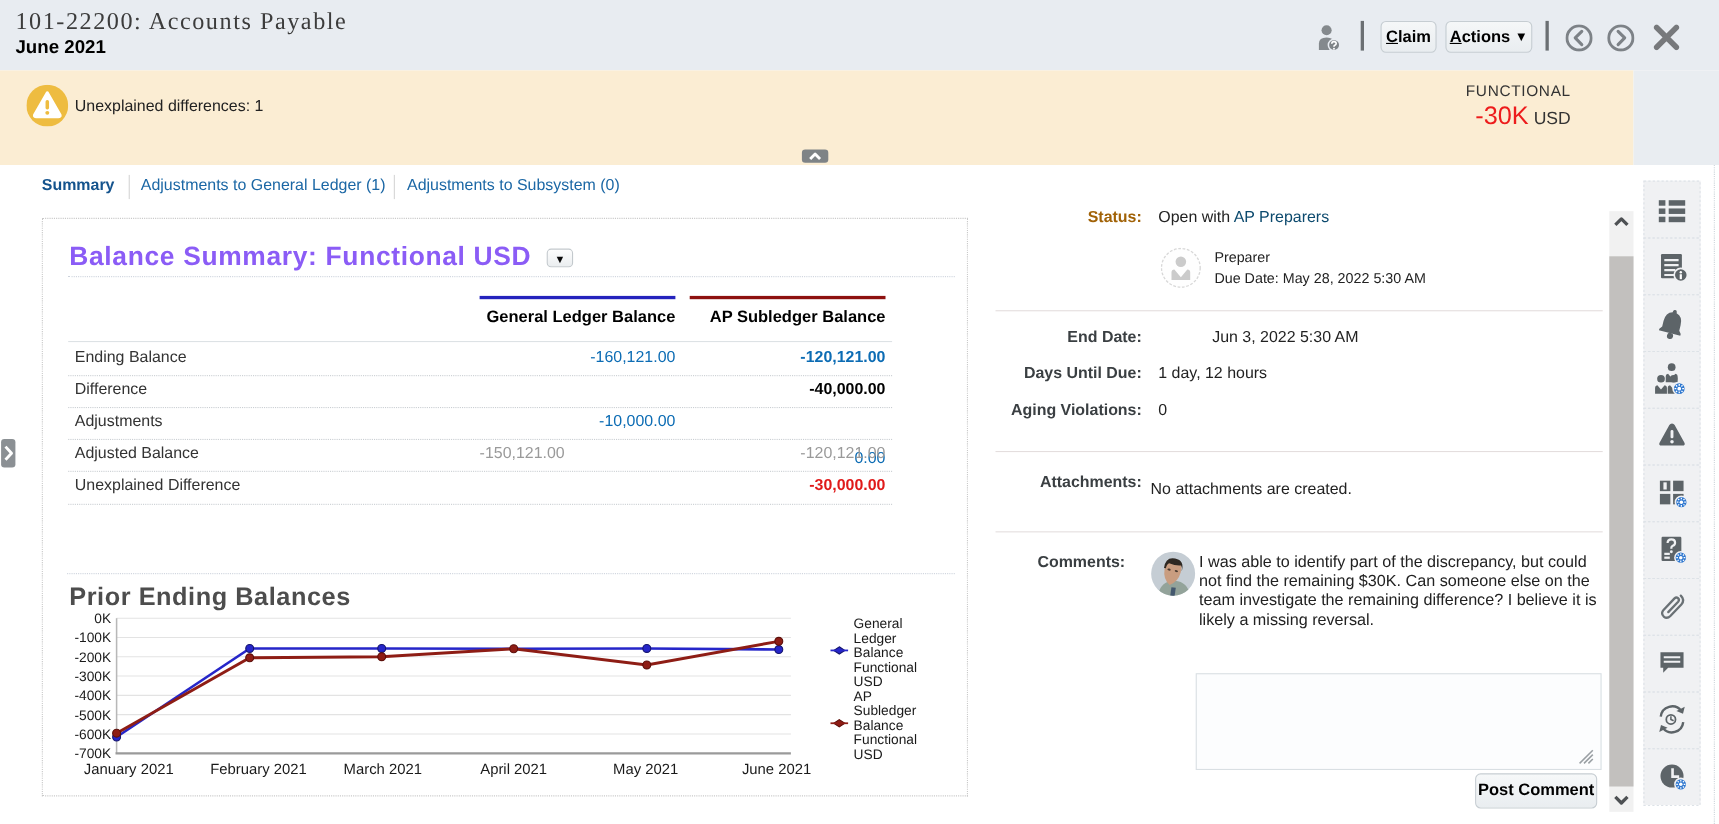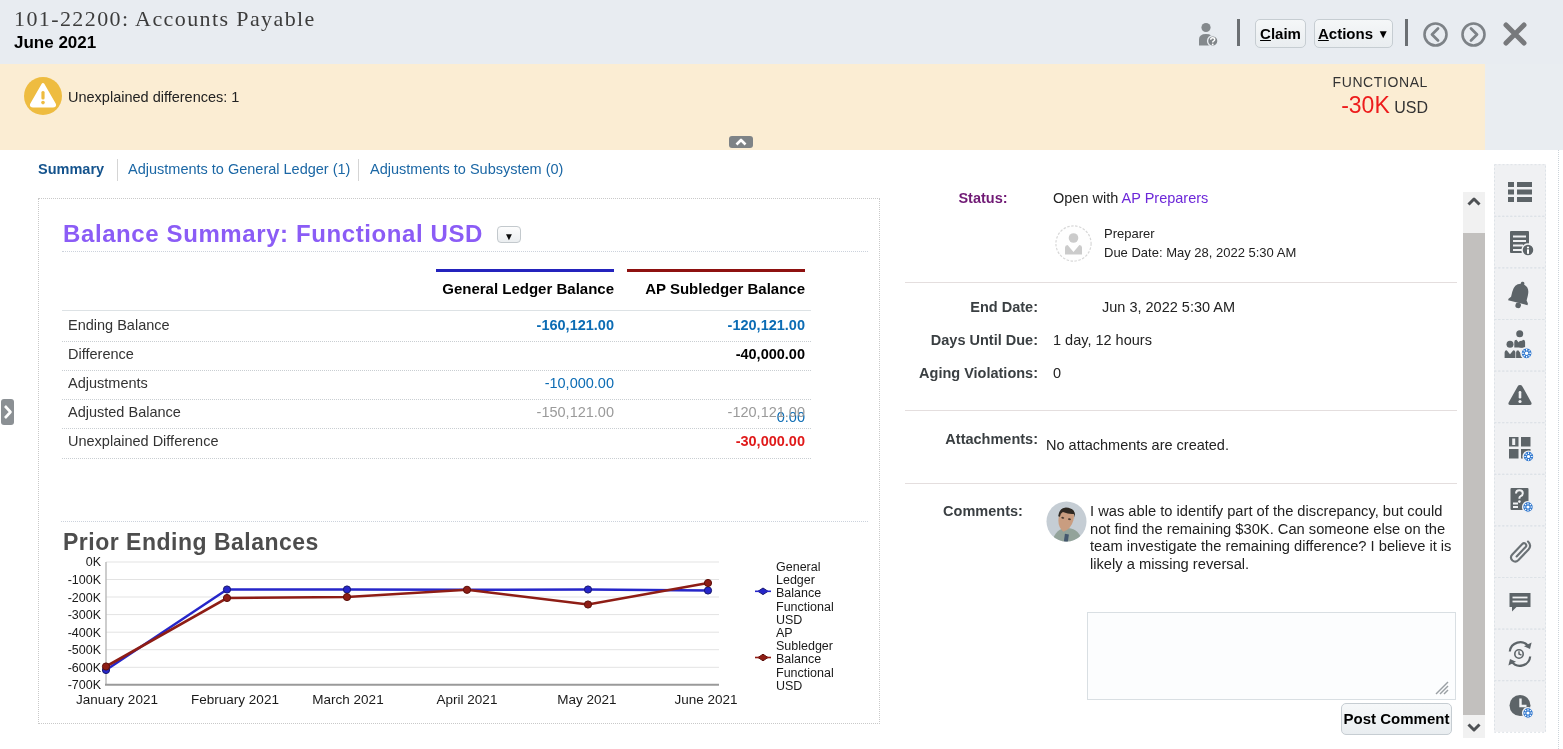--- a/index.html
+++ b/index.html
@@ -72,32 +72,32 @@
 <div class="abs" style="left:497px;top:226px;width:24px;height:17px;background:linear-gradient(#fdfdfd,#ebeef0);border:1px solid #c3c9cd;border-radius:4px;text-align:center;line-height:15px;"><span style="font-size:10px;color:#0a0a0a;">▼</span></div>
 <div class="abs" style="left:62px;top:251px;width:806px;height:1px;border-top:1px dotted #ccd2dc;"></div>
 
 <div class="abs" style="left:436px;top:269px;width:178px;height:3px;background:#2423bd;"></div>
 <div class="abs" style="left:627px;top:269px;width:178px;height:3px;background:#8e1110;"></div>
 <div class="abs" style="left:436px;top:280px;width:178px;text-align:right;font-size:15px;font-weight:bold;color:#000;">General Ledger Balance</div>
 <div class="abs" style="left:627px;top:280px;width:178px;text-align:right;font-size:15px;font-weight:bold;color:#000;">AP Subledger Balance</div>
 
 <div class="abs" style="left:62px;top:310px;width:749px;height:1px;background:#dde2e5;"></div>
 <div class="abs row" style="left:68px;top:317px;font-size:14.5px;color:#333;">Ending Balance</div>
-<div class="abs" style="left:436px;top:317px;width:178px;text-align:right;font-size:14.5px;font-weight:bold;color:#0c6cb4;">-160,121.00</div>
+<div class="abs" style="left:436px;top:317px;width:178px;text-align:right;font-size:14.5px;font-weight:normal;color:#0c6cb4;">-160,121.00</div>
 <div class="abs" style="left:627px;top:317px;width:178px;text-align:right;font-size:14.5px;font-weight:bold;color:#0c6cb4;">-120,121.00</div>
 <div class="abs" style="left:62px;top:341px;width:749px;height:1px;border-top:1px dotted #c9ced2;"></div>
 <div class="abs row" style="left:68px;top:346px;font-size:14.5px;color:#333;">Difference</div>
 <div class="abs" style="left:627px;top:346px;width:178px;text-align:right;font-size:14.5px;font-weight:bold;color:#000;">-40,000.00</div>
 <div class="abs" style="left:62px;top:370px;width:749px;height:1px;border-top:1px dotted #c9ced2;"></div>
 <div class="abs row" style="left:68px;top:375px;font-size:14.5px;color:#333;">Adjustments</div>
 <div class="abs" style="left:436px;top:375px;width:178px;text-align:right;font-size:14.5px;color:#0c6cb4;">-10,000.00</div>
 <div class="abs" style="left:627px;top:375px;width:178px;text-align:right;font-size:14.5px;color:#0c6cb4;margin-top:34px;">0.00</div>
 <div class="abs" style="left:62px;top:399px;width:749px;height:1px;border-top:1px dotted #c9ced2;"></div>
 <div class="abs row" style="left:68px;top:404px;font-size:14.5px;color:#333;">Adjusted Balance</div>
-<div class="abs" style="left:436px;top:404px;width:178px;text-align:right;font-size:14.5px;color:#9a9a9a;">-150,121.00</div>
+<div class="abs" style="left:436px;top:404px;width:178px;font-size:14.5px;color:#9a9a9a;">-150,121.00</div>
 <div class="abs" style="left:627px;top:404px;width:178px;text-align:right;font-size:14.5px;color:#9a9a9a;">-120,121.00</div>
 <div class="abs" style="left:62px;top:428px;width:749px;height:1px;border-top:1px dotted #c9ced2;"></div>
 <div class="abs row" style="left:68px;top:433px;font-size:14.5px;color:#333;">Unexplained Difference</div>
 <div class="abs" style="left:627px;top:433px;width:178px;text-align:right;font-size:14.5px;font-weight:bold;color:#e01a1a;">-30,000.00</div>
 <div class="abs" style="left:62px;top:458px;width:749px;height:1px;border-top:1px dotted #c9ced2;"></div>
 
 <div class="abs" style="left:61px;top:521px;width:807px;height:1px;border-top:1px dotted #ccd2dc;"></div>
 <div class="abs" style="left:63px;top:529px;font-size:23px;letter-spacing:0.5px;font-weight:bold;color:#4d4d4d;">Prior Ending Balances</div>
 <svg id="chart" class="abs" style="left:0;top:0;" width="880" height="749" viewBox="0 0 880 749">
 
@@ -162,22 +162,22 @@
     <text x="776" y="663.4">Balance</text>
     <text x="776" y="676.6">Functional</text>
     <text x="776" y="689.8">USD</text>
   </g>
   <path d="M763 588 l5 3.3 -5 3.3 -5 -3.3 Z" fill="#2626c9" stroke="#16166e" stroke-width="1"></path>
   <line x1="755" y1="591.3" x2="771" y2="591.3" stroke="#2626c9" stroke-width="1.6"></line>
   <path d="M763 654.2 l5 3.3 -5 3.3 -5 -3.3 Z" fill="#8e1d15" stroke="#5c0f0a" stroke-width="1"></path>
   <line x1="755" y1="657.5" x2="771" y2="657.5" stroke="#8e1d15" stroke-width="1.6"></line>
 </svg>
 
-<div class="abs" style="left:928px;top:190px;width:110px;text-align:center;font-size:14.5px;font-weight:bold;color:#701a75;">Status:</div>
-<div class="abs" style="left:1053px;top:190px;font-size:14.5px;color:#222;">Open with <span style="color:#6d28d9;">AP Preparers</span></div>
+<div class="abs" style="left:928px;top:190px;width:110px;text-align:right;font-size:14.5px;font-weight:bold;color:#a16207;">Status:</div>
+<div class="abs" style="left:1053px;top:190px;font-size:14.5px;color:#222;">Open with <span style="color:#0c4a6e;">AP Preparers</span></div>
 <svg class="abs" style="left:1055px;top:225px;" width="37" height="37" viewBox="0 0 37 37">
   <circle cx="18.5" cy="18.5" r="17.6" fill="#fefefe" stroke="#d8d8d8" stroke-width="1.2" stroke-dasharray="2.5,1.5"></circle>
   <circle cx="18.5" cy="13" r="4.8" fill="#cbcbcb"></circle>
   <path d="M10 29.5 l0 -7 q0 -2.4 2.6 -2.6 l5.9 7.2 l5.9 -7.2 q2.6 0.2 2.6 2.6 l0 7 Z" fill="#cbcbcb"></path>
 </svg>
 <div class="abs" style="left:1104px;top:226px;font-size:13px;color:#222;">Preparer</div>
 <div class="abs" style="left:1104px;top:245px;font-size:13px;color:#222;">Due Date: May 28, 2022 5:30 AM</div>
 
 <div class="abs" style="left:905px;top:282px;width:552px;height:1px;background:#e4dede;"></div>
 <div class="abs" style="left:928px;top:299px;width:110px;text-align:right;font-size:14.5px;font-weight:bold;color:#3a3f42;">End Date:</div>

